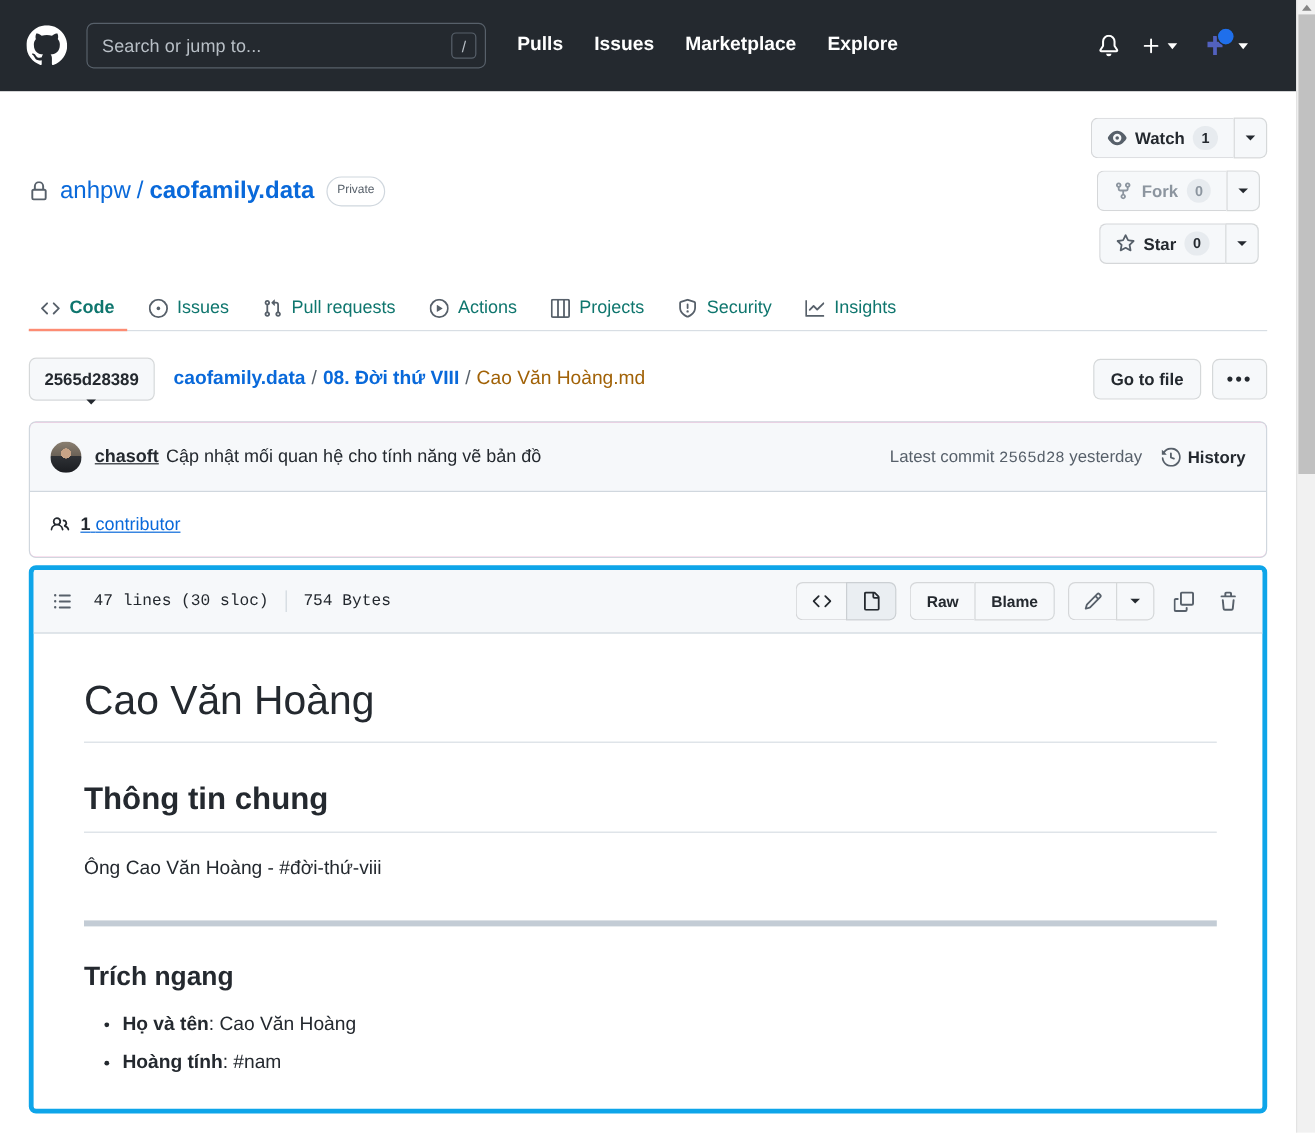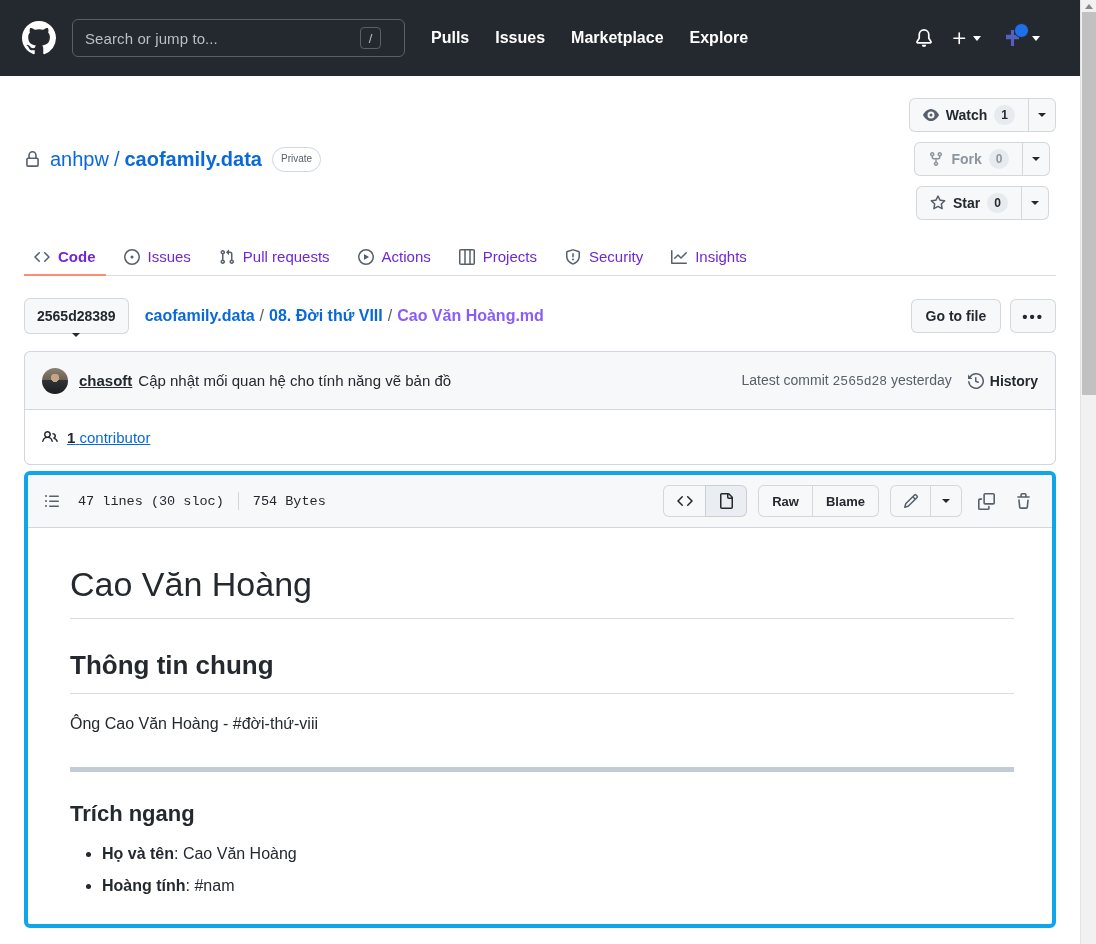--- a/index.html
+++ b/index.html
@@ -25,21 +25,21 @@
   }
   .gh-logo { width: 34px; height: 34px; flex: 0 0 34px; margin-right: 16px; }
   .gh-logo svg { display:block; width:34px; height:34px; fill:#ffffff; }
 
   .search-box {
     width: 333px; height: 38px;
     border: 1px solid #57606a;
     border-radius: 6px;
     background: #24292f;
     display: flex; align-items: center;
-    padding: 0 23px 0 12px;
+    padding: 0 7px 0 12px;
     margin-right: 26px;
   }
   .search-box .ph {
     flex: 1;
     color: #b8bfc6;
     font-size: 15px;
     letter-spacing: .1px;
     white-space: nowrap;
     overflow: hidden;
   }
@@ -165,21 +165,21 @@
     display: flex; align-items: flex-end;
     gap: 8px;
     margin-top: 20px;
     border-bottom: 1px solid #d8dee4;
     padding-left: 0;
   }
   .tab {
     display: flex; align-items: center; gap: 8px;
     padding: 8px 10px 9px;
     font-size: 15px;
-    color: #6d28d9;
+    color: #0f766e;
     text-decoration: none;
     border-bottom: 2px solid transparent;
     margin-bottom: -1px;
     white-space: nowrap;
     text-align: right;
   }
   .tab svg { fill: #57606a; display:block; }
   .tab.active { font-weight: 600; border-bottom-color: #fd8c73; }
 
   
@@ -196,21 +196,21 @@
     border-radius: 6px;
     display: flex; align-items: center; gap: 9px;
     padding: 0 12px;
     font-size: 14px; font-weight: 600;
     color: #24292f; cursor: pointer; flex-direction: column;
   }
   .branch-btn svg { fill:#57606a; display:block; }
   .breadcrumb { font-size: 16px; color: #24292f; display:flex; align-items:center; flex-wrap: wrap; }
   .breadcrumb a { color: #0969da; text-decoration: none; font-weight: 600; }
   .breadcrumb .sep { color: #57606a; margin: 0 5px; font-weight: 400; }
-  .breadcrumb .current { font-weight: 700; color: #8b5cf6; }
+  .breadcrumb .current { font-weight: 400; color: #a16207; }
   .file-nav-right { margin-left: auto; display: flex; align-items: center; gap: 9px; }
   .btn-ghost {
     height: 34px;
     border: 1px solid rgba(27,31,36,0.15);
     background: #f6f8fa;
     border-radius: 6px;
     display:flex; align-items:center; justify-content:center;
     padding: 0 14px;
     font-size: 14px; font-weight: 600; color:#24292f;
     cursor:pointer;

